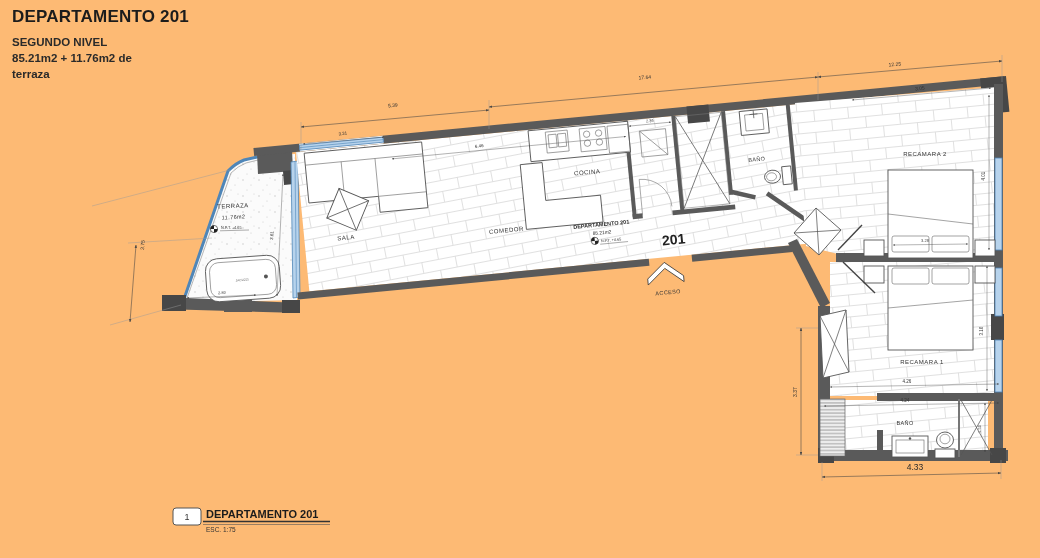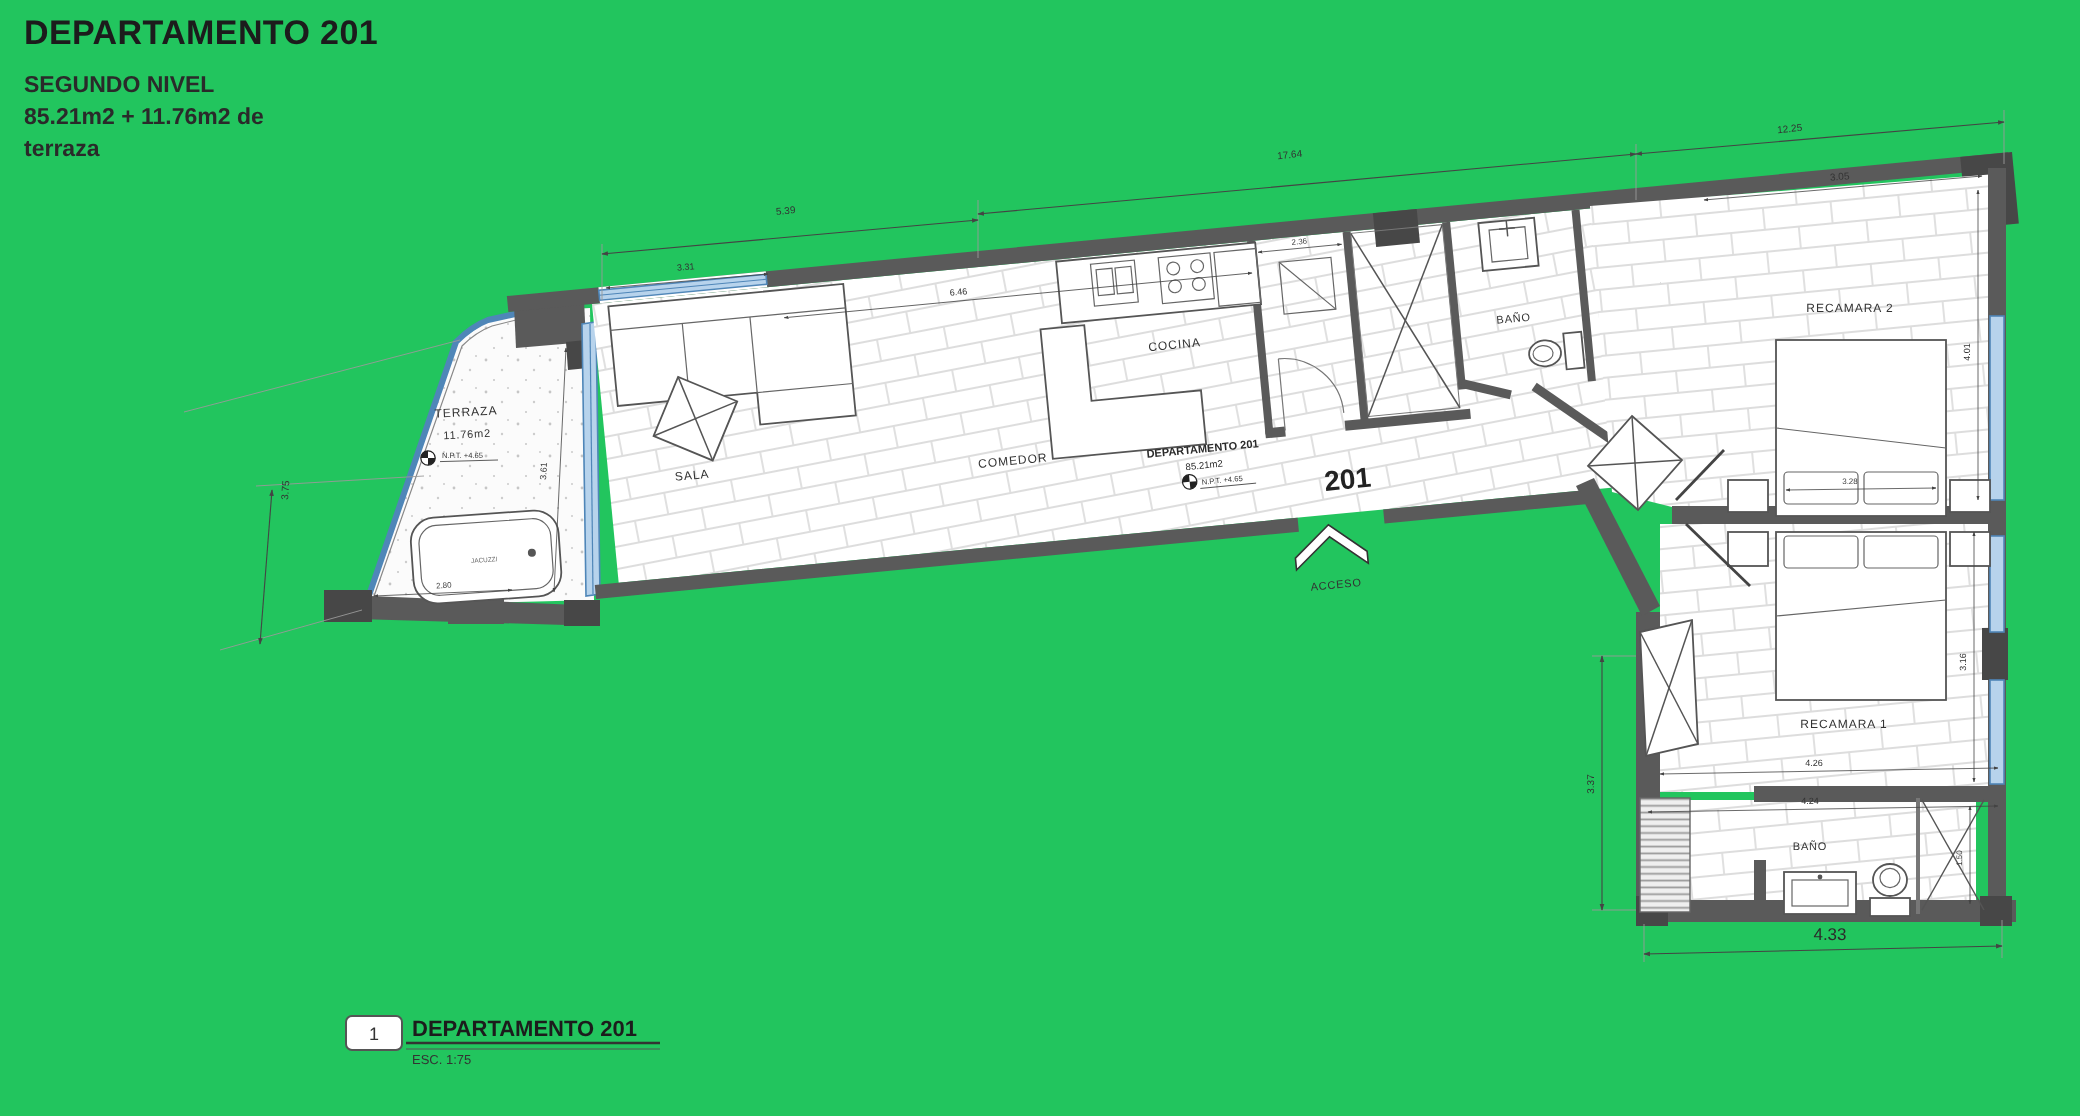--- a/index.html
+++ b/index.html
@@ -1,16 +1,16 @@
 <!DOCTYPE html>
 <html><head>
 <meta charset="utf-8">
 <style>
   html,body{margin:0;padding:0;background:#ffffff;}
-  .stage{position:relative;width:1040px;height:558px;background:#22c55e;overflow:hidden;}
+  .stage{position:relative;width:1040px;height:558px;background:#fdba74;overflow:hidden;}
   text{font-family:"Liberation Sans", sans-serif;fill:#2b2b2b;}
   .h-title{font-size:17px;font-weight:bold;fill:#1c1c1c;letter-spacing:.2px;}
   .h-sub{font-size:11.5px;font-weight:bold;fill:#2a2a2a;}
   .leg-title{font-size:11px;font-weight:bold;fill:#1c1c1c;}
   .leg-esc{font-size:6.5px;fill:#333;}
   .leg-num{font-size:9px;fill:#333;}
   .rt{font-size:6px;letter-spacing:.5px;fill:#333;}
   .rt2{font-size:5.5px;letter-spacing:.4px;fill:#333;}
   .dt{font-size:5px;fill:#333;}
   .dt2{font-size:4.5px;fill:#333;}

